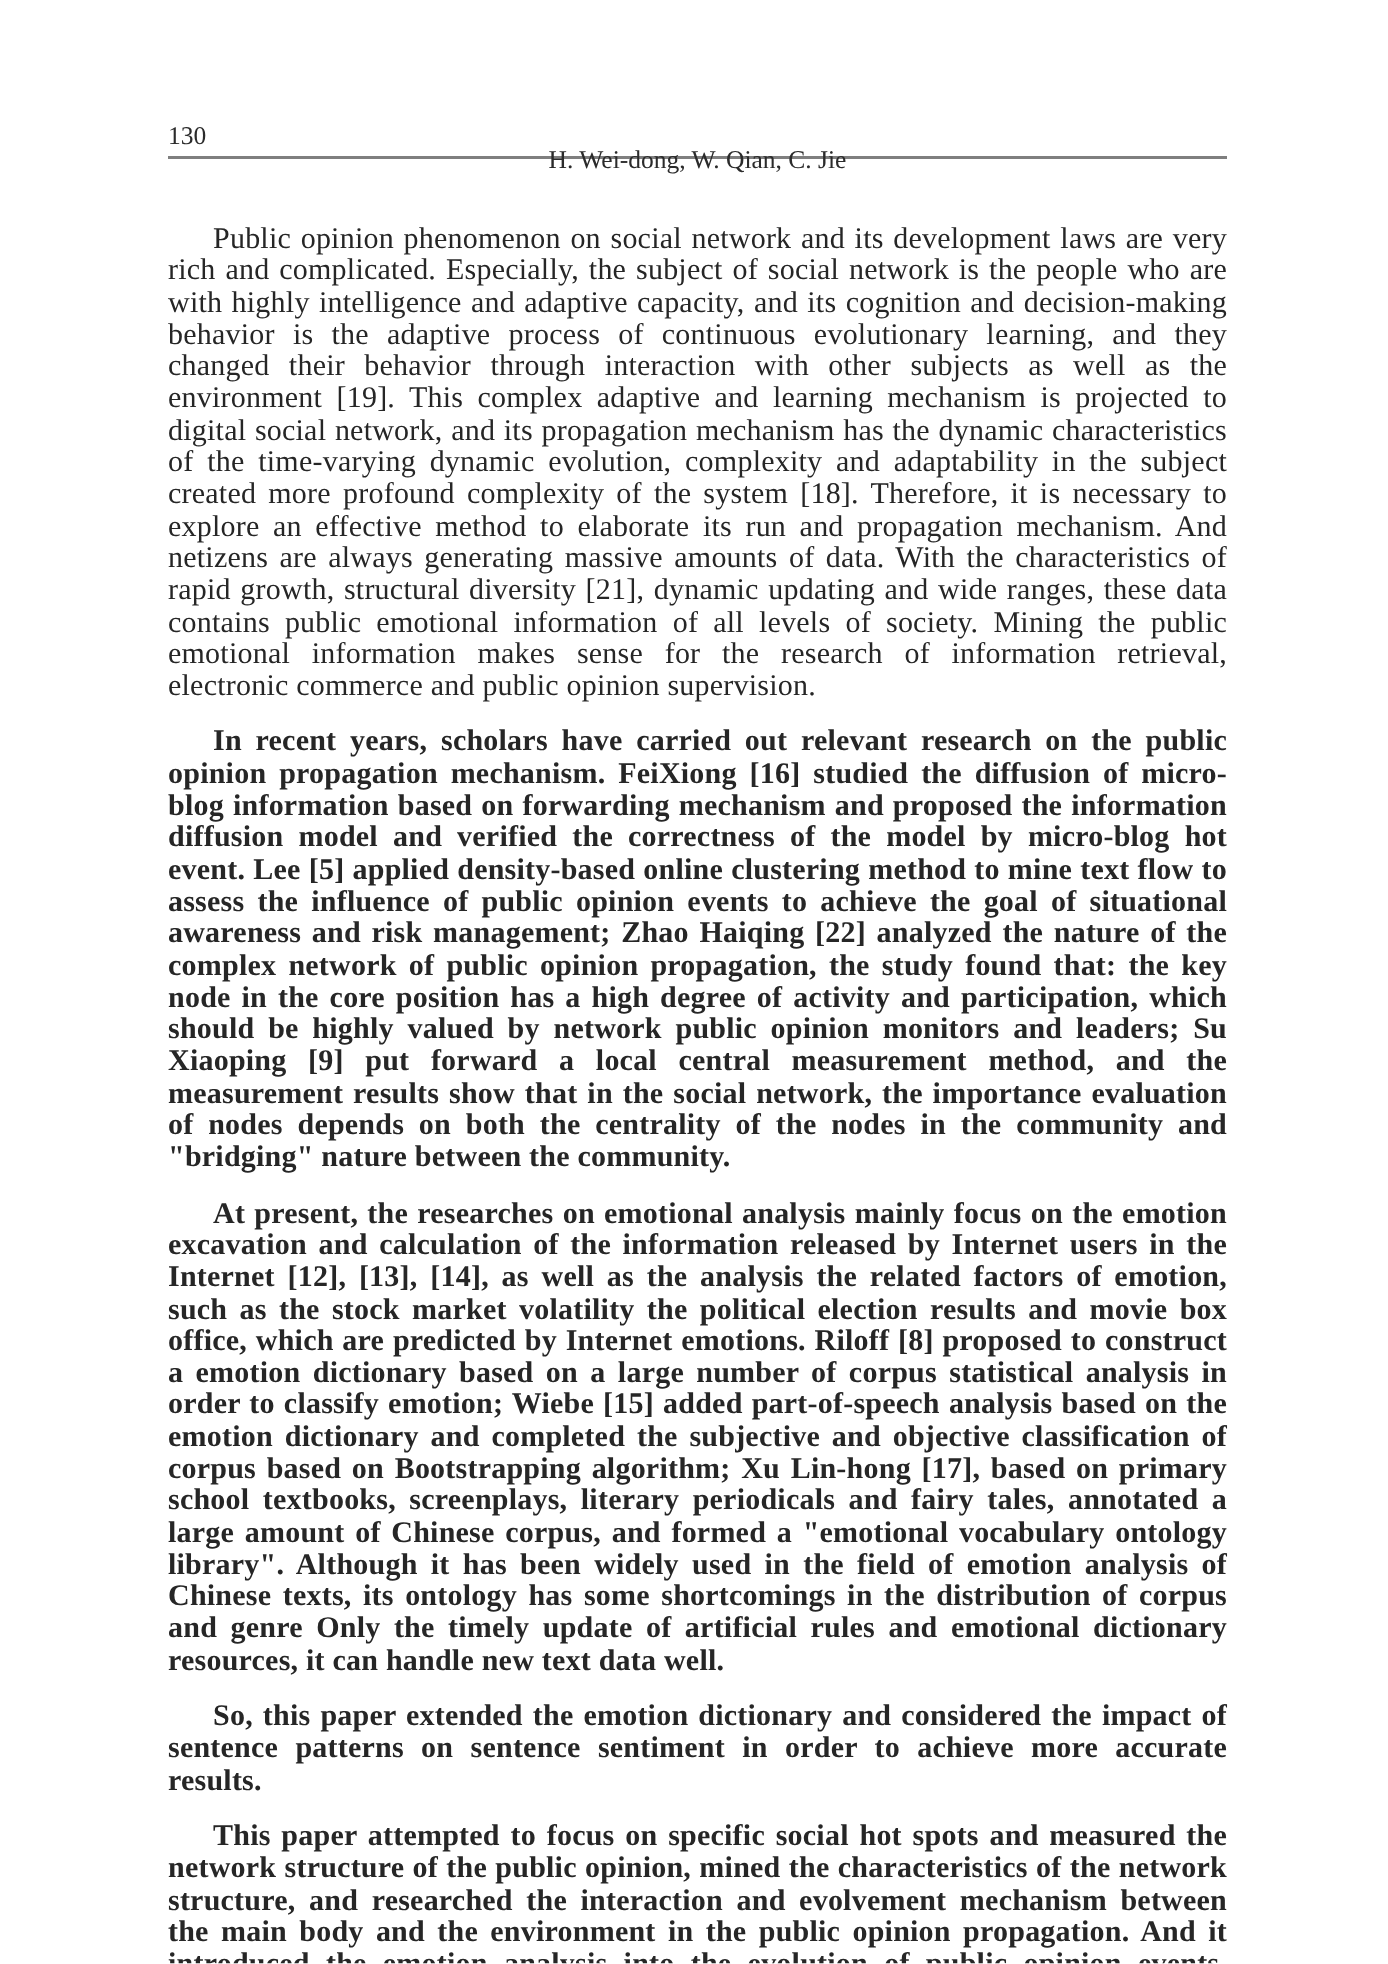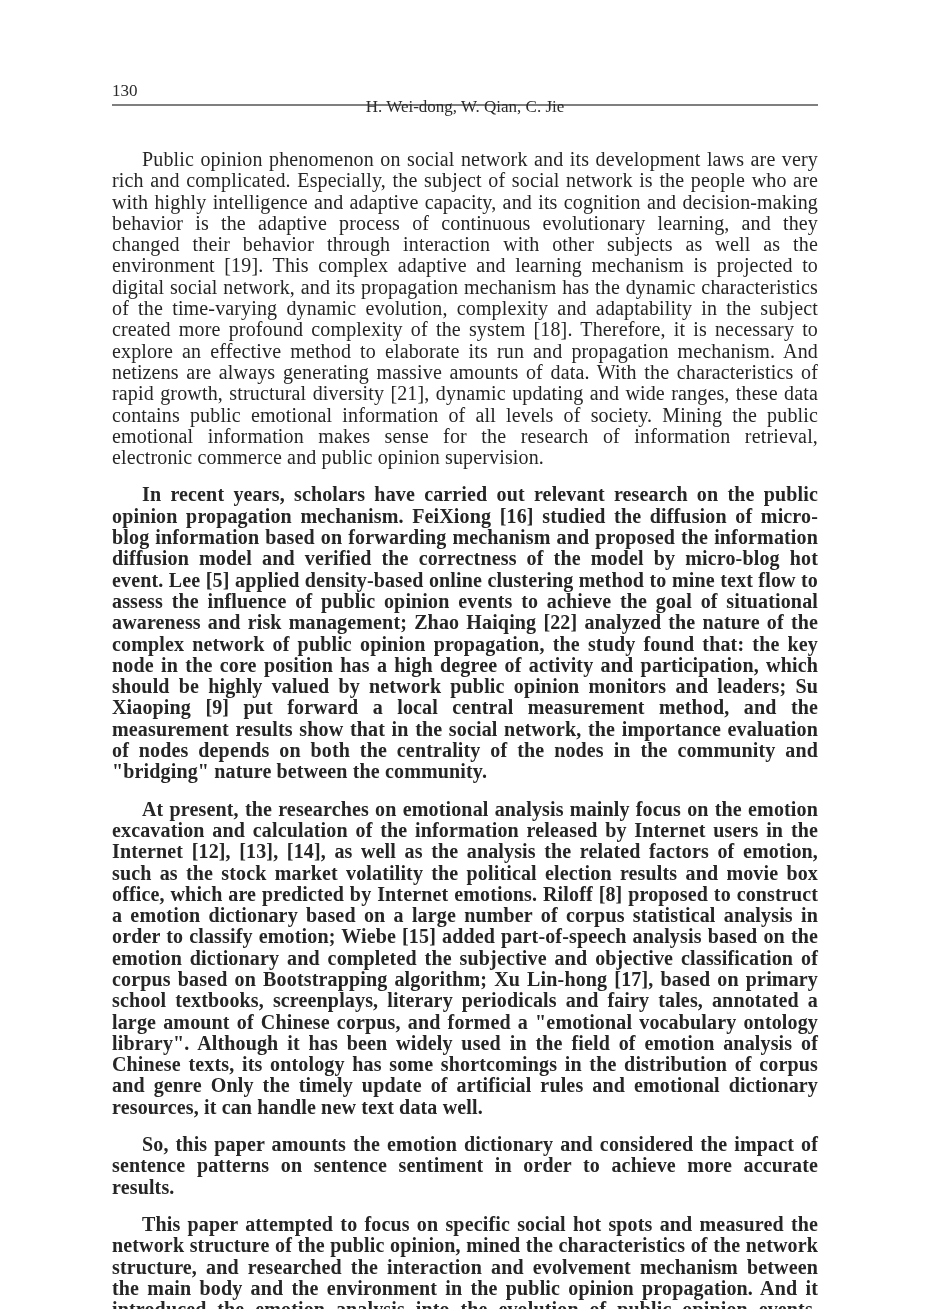--- a/index.html
+++ b/index.html
@@ -68,17 +68,17 @@
     <span class="page-number">130</span>
     <span class="running-title">H. Wei-dong, W. Qian, C. Jie</span>
   </div>
 
   <hr class="header-rule">
 
   <div class="body-text">
     <p>Public opinion phenomenon on social network and its development laws are very rich and complicated. Especially, the subject of social network is the people who are with highly intelligence and adaptive capacity, and its cognition and decision-making behavior is the adaptive process of continuous evolutionary learning, and they changed their behavior through interaction with other subjects as well as the environment [19]. This complex adaptive and learning mechanism is projected to digital social network, and its propagation mechanism has the dynamic characteristics of the time-varying dynamic evolution, complexity and adaptability in the subject created more profound complexity of the system [18]. Therefore, it is necessary to explore an effective method to elaborate its run and propagation mechanism. And netizens are always generating massive amounts of data. With the characteristics of rapid growth, structural diversity [21], dynamic updating and wide ranges, these data contains public emotional information of all levels of society. Mining the public emotional information makes sense for the research of information retrieval, electronic commerce and public opinion supervision.</p>
     <p>In recent years, scholars have carried out relevant research on the public opinion propagation mechanism. FeiXiong [16] studied the diffusion of micro-blog information based on forwarding mechanism and proposed the information diffusion model and verified the correctness of the model by micro-blog hot event. Lee [5] applied density-based online clustering method to mine text flow to assess the influence of public opinion events to achieve the goal of situational awareness and risk management; Zhao Haiqing [22] analyzed the nature of the complex network of public opinion propagation, the study found that: the key node in the core position has a high degree of activity and participation, which should be highly valued by network public opinion monitors and leaders; Su Xiaoping [9] put forward a local central measurement method, and the measurement results show that in the social network, the importance evaluation of nodes depends on both the centrality of the nodes in the community and "bridging" nature between the community.</p>
     <p>At present, the researches on emotional analysis mainly focus on the emotion excavation and calculation of the information released by Internet users in the Internet [12], [13], [14], as well as the analysis the related factors of emotion, such as the stock market volatility the political election results and movie box office, which are predicted by Internet emotions. Riloff [8] proposed to construct a emotion dictionary based on a large number of corpus statistical analysis in order to classify emotion; Wiebe [15] added part-of-speech analysis based on the emotion dictionary and completed the subjective and objective classification of corpus based on Bootstrapping algorithm; Xu Lin-hong [17], based on primary school textbooks, screenplays, literary periodicals and fairy tales, annotated a large amount of Chinese corpus, and formed a "emotional vocabulary ontology library". Although it has been widely used in the field of emotion analysis of Chinese texts, its ontology has some shortcomings in the distribution of corpus and genre Only the timely update of artificial rules and emotional dictionary resources, it can handle new text data well.</p>
-    <p>So, this paper amounts the emotion dictionary and considered the impact of sentence patterns on sentence sentiment in order to achieve more accurate results.</p>
+    <p>So, this paper extended the emotion dictionary and considered the impact of sentence patterns on sentence sentiment in order to achieve more accurate results.</p>
     <p>This paper attempted to focus on specific social hot spots and measured the network structure of the public opinion, mined the characteristics of the network structure, and researched the interaction and evolvement mechanism between the main body and the environment in the public opinion propagation. And it introduced the emotion analysis into the evolution of public opinion events, explored the reasons for the sharp fluctuations in emotion throughout the evolutionary life cycle of public opinion, and then provided the decision-making basis for the control of Internet public opinion and the dynamic grasp of public opinion.</p>
   </div>
 
 </div>
 
 </body></html>

